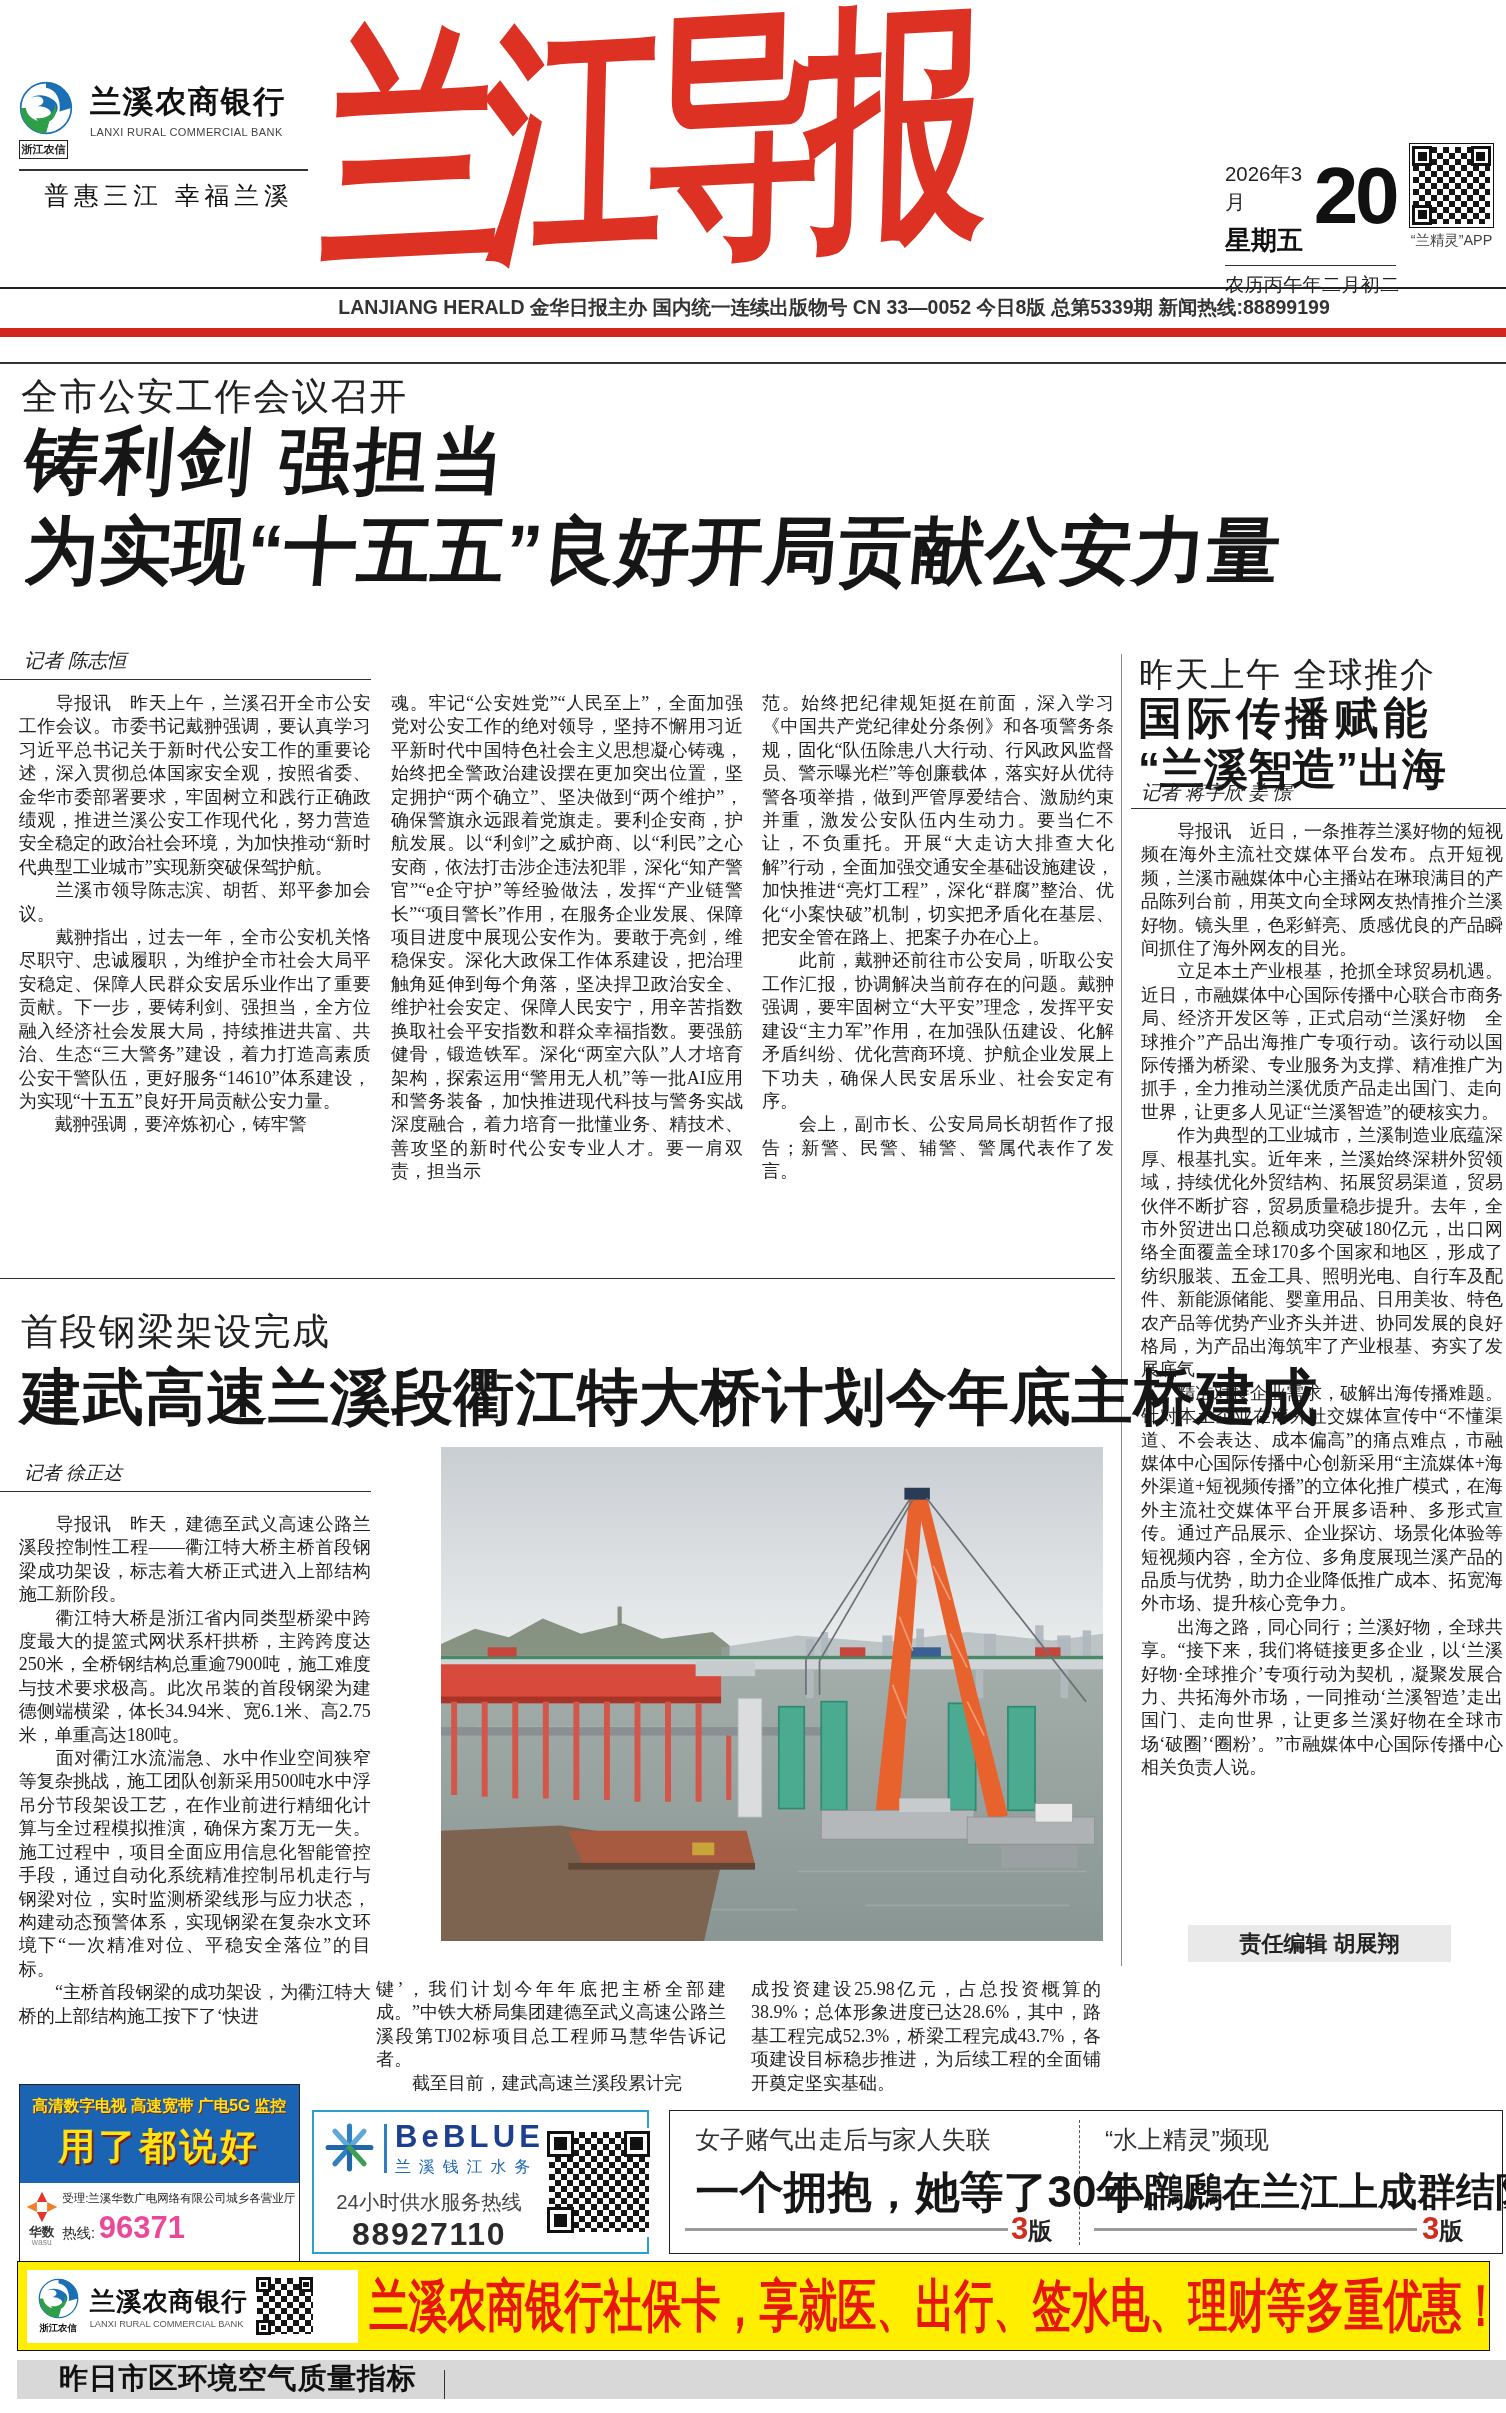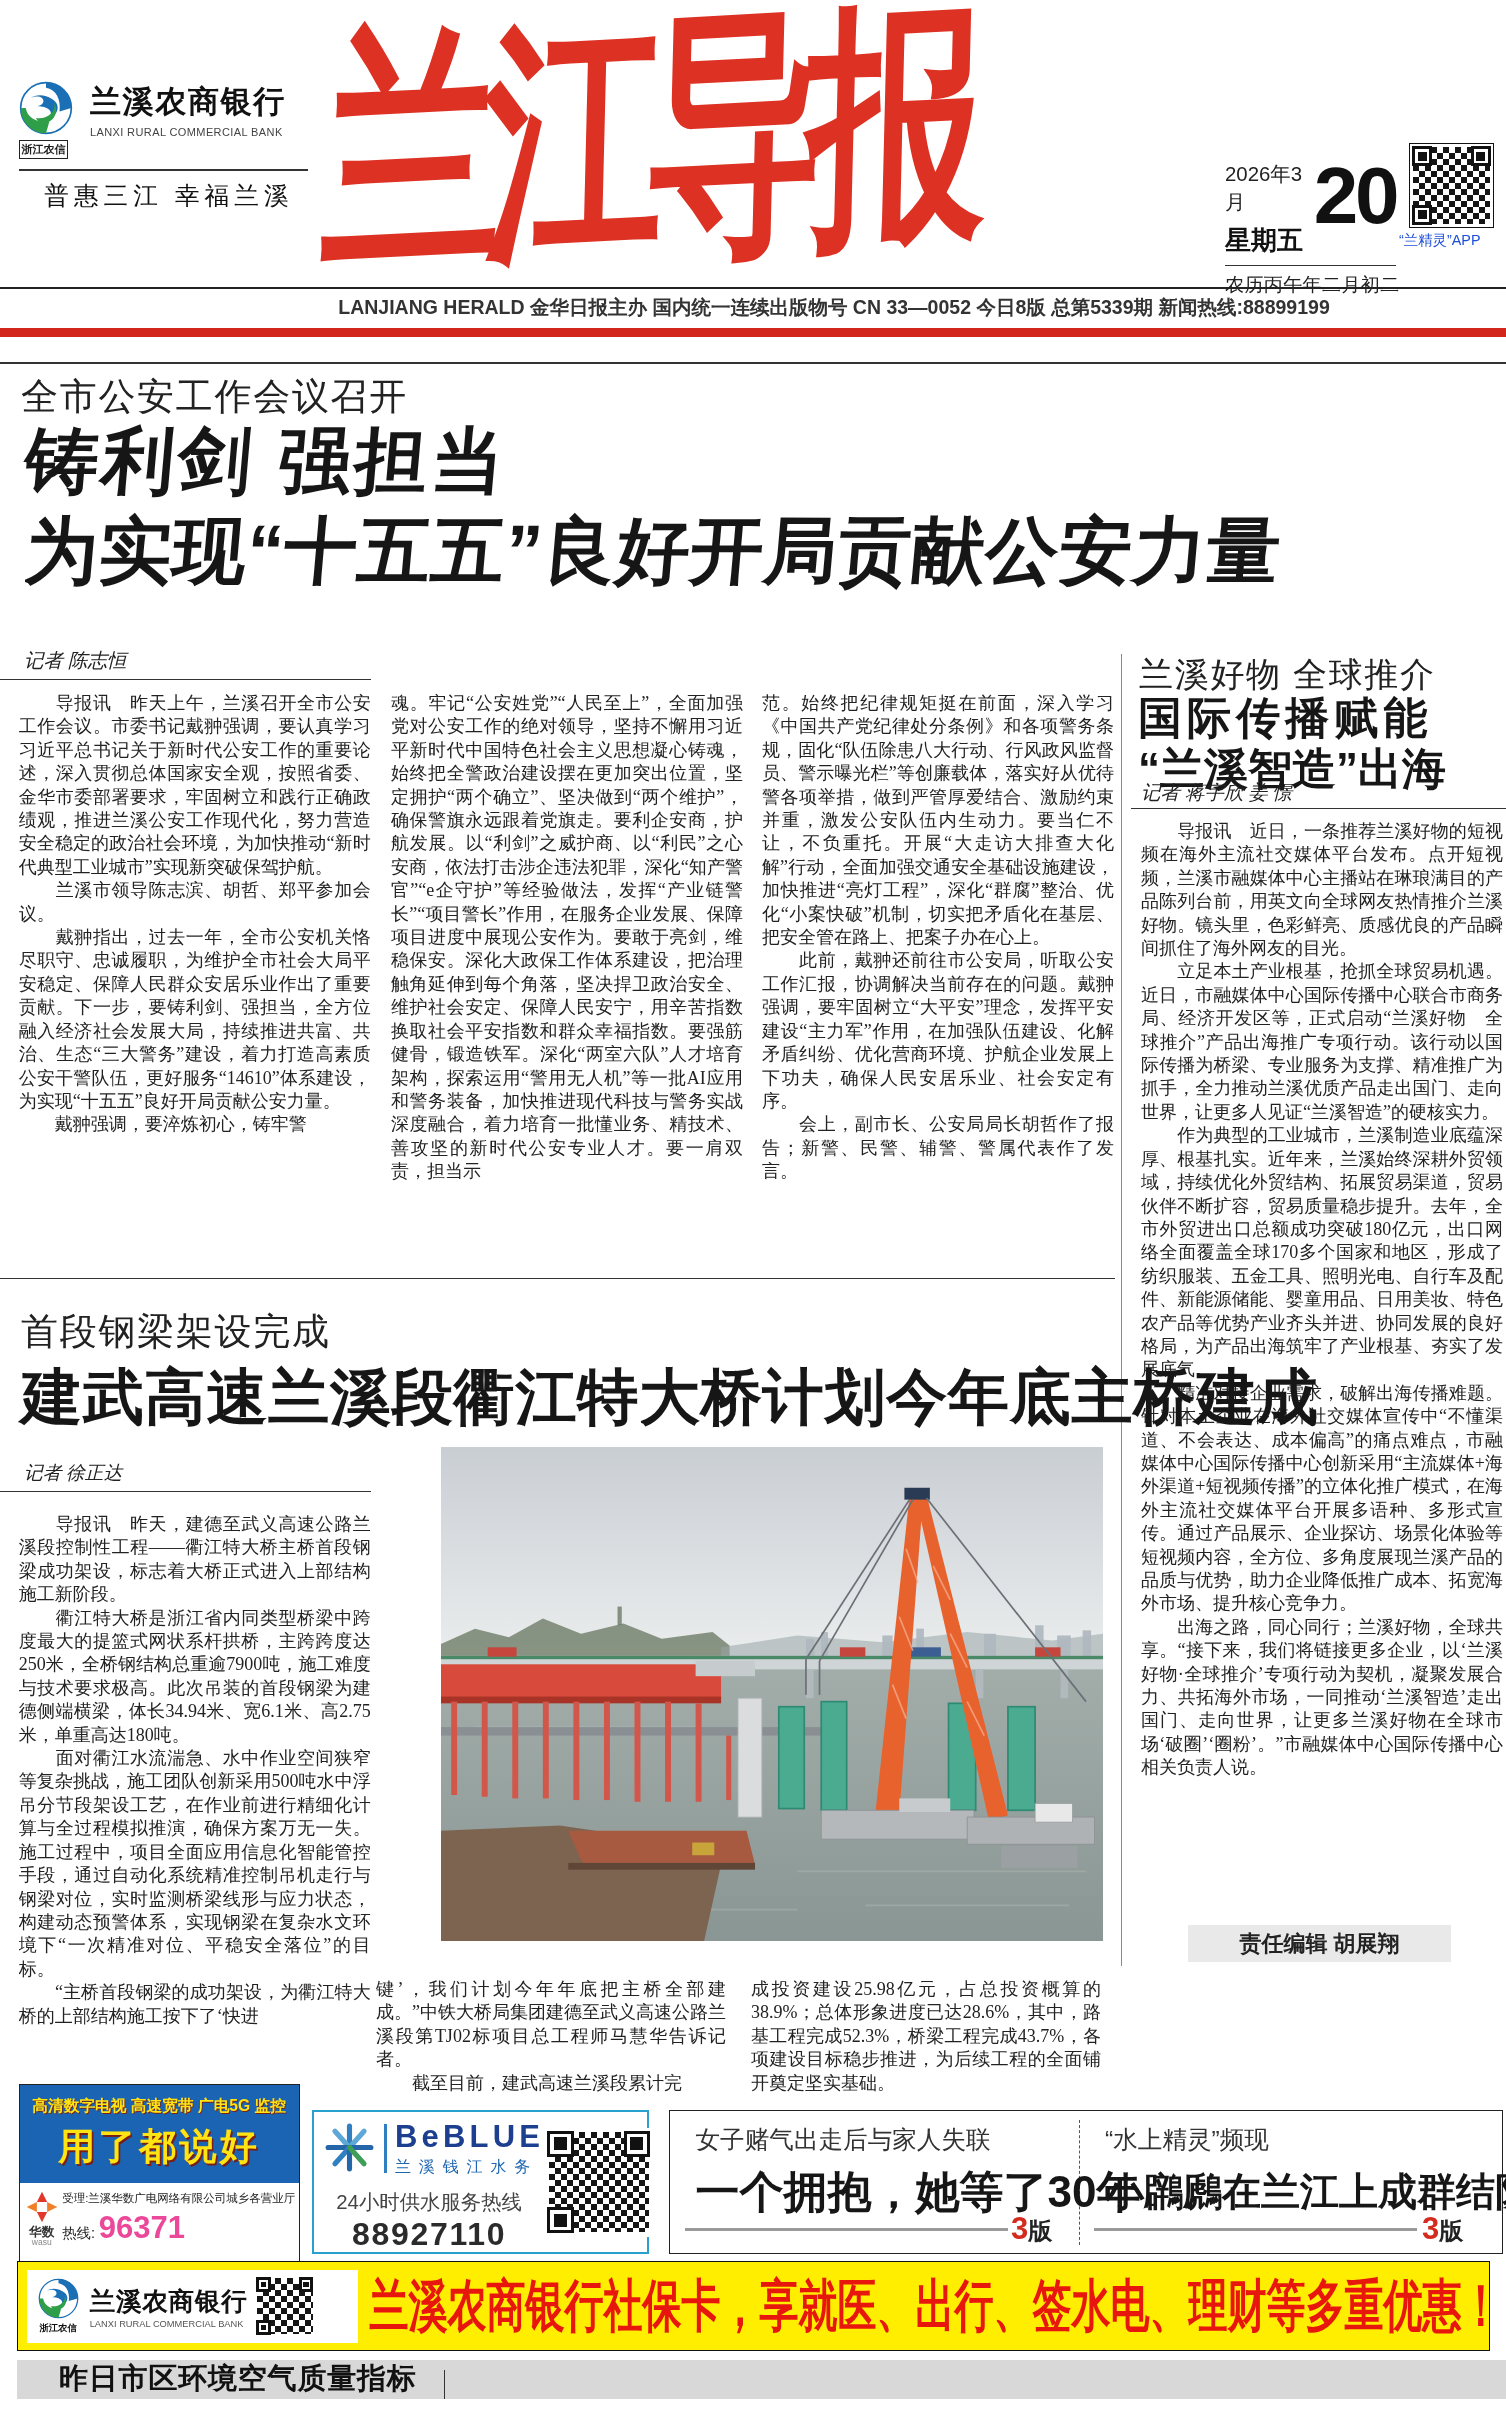--- a/index.html
+++ b/index.html
@@ -67,21 +67,21 @@
     <div class="rule" style="height:1.7px;width:171px;margin-top:6.8px;"></div>
     <div style="font-size:19px;color:#222;margin-top:6px;letter-spacing:0.4px;white-space:nowrap;">农历丙午年二月初二</div>
   </div>
 
   <div class="abs qr" style="left:1409px;top:143px;width:83px;height:83px;">
     <div class="m"></div>
       <span class="fp tl"></span>
       <span class="fp tr"></span>
       <span class="fp bl"></span>
   </div>
-  <div class="abs" style="left:1399px;top:231px;width:105px;font-size:14.4px;color:#1d4ed8;">“兰精灵”APP</div>
+  <div class="abs" style="left:1399px;top:231px;width:105px;text-align:center;font-size:14.4px;color:#404040;">“兰精灵”APP</div>
 
   <div class="abs rule" style="left:0;top:287px;width:1507px;height:1.7px;background:#222;"></div>
   <div class="abs" style="left:0;top:294px;width:1507px;text-align:center;padding-left:161px;box-sizing:border-box;
               font-size:19.5px;font-weight:700;color:#333;white-space:nowrap;">LANJIANG HERALD  金华日报主办  国内统一连续出版物号 CN 33—0052  今日8版 总第5339期  新闻热线:88899199</div>
   <div class="abs" style="left:0;top:328px;width:1507px;height:9.3px;background:#d2251c;"></div>
 
   <div class="abs rule" style="left:0;top:362px;width:1507px;height:1.7px;"></div>
 
   <div class="abs kicker" style="left:21px;top:372px;">全市公安工作会议召开</div>
 
@@ -95,21 +95,21 @@
 　　兰溪市领导陈志滨、胡哲、郑平参加会议。
 　　戴翀指出，过去一年，全市公安机关恪尽职守、忠诚履职，为维护全市社会大局平安稳定、保障人民群众安居乐业作出了重要贡献。下一步，要铸利剑、强担当，全方位融入经济社会发展大局，持续推进共富、共治、生态“三大警务”建设，着力打造高素质公安干警队伍，更好服务“14610”体系建设，为实现“十五五”良好开局贡献公安力量。
 　　戴翀强调，要淬炼初心，铸牢警</div>
   <div class="abs serifbody" style="left:391px;top:692px;width:352px;height:584px;">魂。牢记“公安姓党”“人民至上”，全面加强党对公安工作的绝对领导，坚持不懈用习近平新时代中国特色社会主义思想凝心铸魂，始终把全警政治建设摆在更加突出位置，坚定拥护“两个确立”、坚决做到“两个维护”，确保警旗永远跟着党旗走。要利企安商，护航发展。以“利剑”之威护商、以“利民”之心安商，依法打击涉企违法犯罪，深化“知产警官”“e企守护”等经验做法，发挥“产业链警长”“项目警长”作用，在服务企业发展、保障项目进度中展现公安作为。要敢于亮剑，维稳保安。深化大政保工作体系建设，把治理触角延伸到每个角落，坚决捍卫政治安全、维护社会安定、保障人民安宁，用辛苦指数换取社会平安指数和群众幸福指数。要强筋健骨，锻造铁军。深化“两室六队”人才培育架构，探索运用“警用无人机”等一批AI应用和警务装备，加快推进现代科技与警务实战深度融合，着力培育一批懂业务、精技术、善攻坚的新时代公安专业人才。要一肩双责，担当示</div>
   <div class="abs serifbody" style="left:762px;top:692px;width:352px;height:584px;">范。始终把纪律规矩挺在前面，深入学习《中国共产党纪律处分条例》和各项警务条规，固化“队伍除患八大行动、行风政风监督员、警示曝光栏”等创廉载体，落实好从优待警各项举措，做到严管厚爱结合、激励约束并重，激发公安队伍内生动力。要当仁不让，不负重托。开展“大走访大排查大化解”行动，全面加强交通安全基础设施建设，加快推进“亮灯工程”，深化“群腐”整治、优化“小案快破”机制，切实把矛盾化在基层、把安全管在路上、把案子办在心上。
 　　此前，戴翀还前往市公安局，听取公安工作汇报，协调解决当前存在的问题。戴翀强调，要牢固树立“大平安”理念，发挥平安建设“主力军”作用，在加强队伍建设、化解矛盾纠纷、优化营商环境、护航企业发展上下功夫，确保人民安居乐业、社会安定有序。
 　　会上，副市长、公安局局长胡哲作了报告；新警、民警、辅警、警属代表作了发言。</div>
 
   <div class="abs" style="left:1121px;top:654px;width:0.8px;height:1312px;background:#8a8a8a;"></div>
 
-  <div class="abs" style="left:1139px;top:652px;font-size:34px;color:#222;letter-spacing:1.7px;">兰溪好物  全球推介</div>
+  <div class="abs" style="left:1139px;top:652px;font-size:34px;color:#222;letter-spacing:1.7px;">昨天上午  全球推介</div>
   <div class="abs bigh" style="left:1138px;top:689px;font-size:44px;letter-spacing:5.1px;white-space:nowrap;">国际传播赋能</div>
   <div class="abs bigh" style="left:1138px;top:740px;font-size:44px;white-space:nowrap;">“兰溪智造”出海</div>
   <div class="abs byline" style="left:1141px;top:779px;">记者  蒋宇欣  姜 憬</div>
   <div class="abs rule" style="left:1131px;top:808px;width:376px;height:0.8px;"></div>
   <div class="abs serifbody" style="left:1141px;top:820px;width:362px;height:1097px;">　　导报讯　近日，一条推荐兰溪好物的短视频在海外主流社交媒体平台发布。点开短视频，兰溪市融媒体中心主播站在琳琅满目的产品陈列台前，用英文向全球网友热情推介兰溪好物。镜头里，色彩鲜亮、质感优良的产品瞬间抓住了海外网友的目光。
 　　立足本土产业根基，抢抓全球贸易机遇。近日，市融媒体中心国际传播中心联合市商务局、经济开发区等，正式启动“兰溪好物　全球推介”产品出海推广专项行动。该行动以国际传播为桥梁、专业服务为支撑、精准推广为抓手，全力推动兰溪优质产品走出国门、走向世界，让更多人见证“兰溪智造”的硬核实力。
 　　作为典型的工业城市，兰溪制造业底蕴深厚、根基扎实。近年来，兰溪始终深耕外贸领域，持续优化外贸结构、拓展贸易渠道，贸易伙伴不断扩容，贸易质量稳步提升。去年，全市外贸进出口总额成功突破180亿元，出口网络全面覆盖全球170多个国家和地区，形成了纺织服装、五金工具、照明光电、自行车及配件、新能源储能、婴童用品、日用美妆、特色农产品等优势产业齐头并进、协同发展的良好格局，为产品出海筑牢了产业根基、夯实了发展底气。
 　　精准对接企业需求，破解出海传播难题。针对本土企业在海外社交媒体宣传中“不懂渠道、不会表达、成本偏高”的痛点难点，市融媒体中心国际传播中心创新采用“主流媒体+海外渠道+短视频传播”的立体化推广模式，在海外主流社交媒体平台开展多语种、多形式宣传。通过产品展示、企业探访、场景化体验等短视频内容，全方位、多角度展现兰溪产品的品质与优势，助力企业降低推广成本、拓宽海外市场、提升核心竞争力。
 　　出海之路，同心同行；兰溪好物，全球共享。“接下来，我们将链接更多企业，以‘兰溪好物·全球推介’专项行动为契机，凝聚发展合力、共拓海外市场，一同推动‘兰溪智造’走出国门、走向世界，让更多兰溪好物在全球市场‘破圈’‘圈粉’。”市融媒体中心国际传播中心相关负责人说。</div>
   <div class="abs" style="left:1188px;top:1925px;width:263px;height:37px;background:#e9e9e9;display:flex;align-items:center;justify-content:center;">

